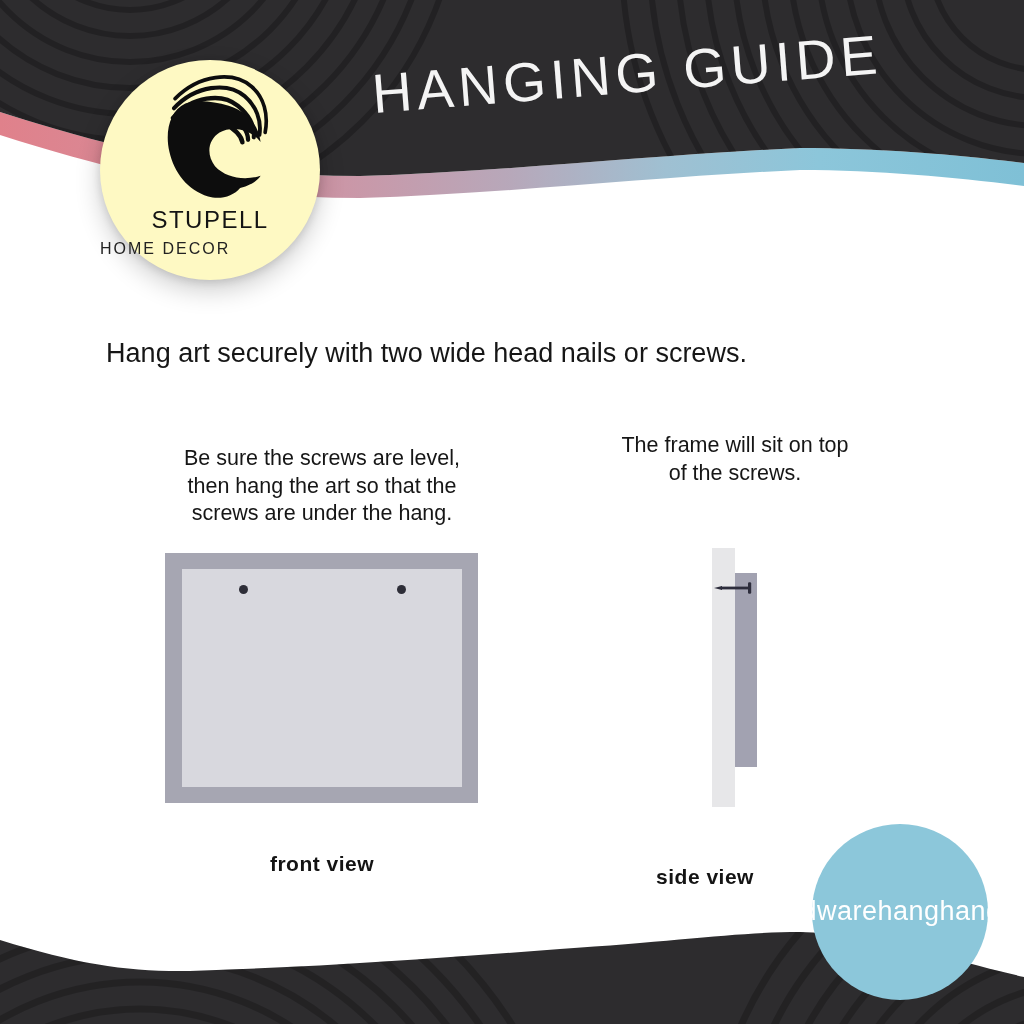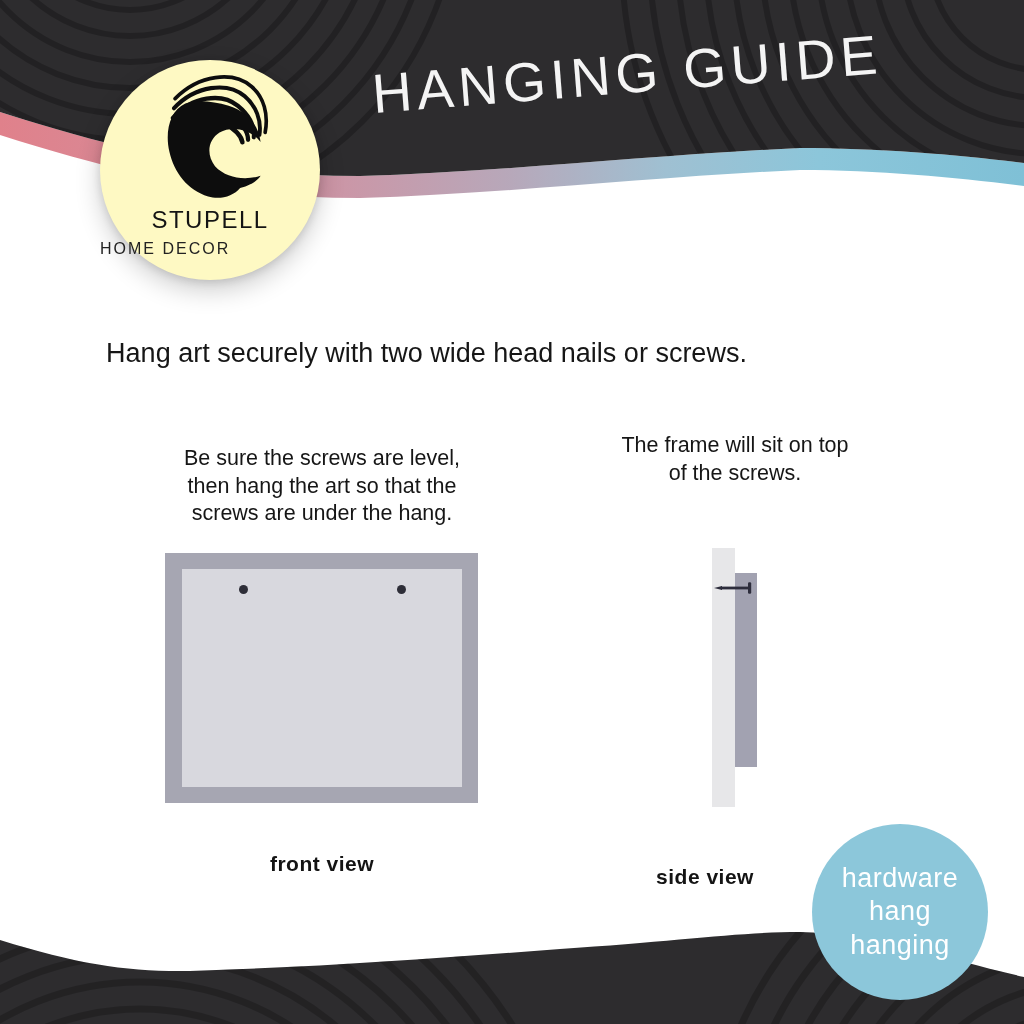--- a/index.html
+++ b/index.html
@@ -63,21 +63,21 @@
   .screw-right{top:32px;left:232px;}
 
   
   .wall-bar{top:548px;left:712px;width:23px;height:259px;background:#e7e7e9;}
   .side-frame-bar{top:573px;left:735px;width:22px;height:194px;background:#a2a2b1;}
   .nail{top:581px;left:711px;}
 
   
   .badge{
     top:824px;left:812px;width:176px;height:176px;border-radius:50%;background:#8cc7da;
-    display:flex;flex-direction:column;align-items:center;justify-content:center;
+    display:flex;flex-direction:row;align-items:center;justify-content:center;
     z-index:6;
   }
   .badge-line{
     font-size:27px;line-height:33.5px;color:#ffffff;font-weight:400;letter-spacing:0.5px;
     text-align:center;
   }
 
   
   .footer-svg{top:874px;left:0;z-index:2;}
 </style>

